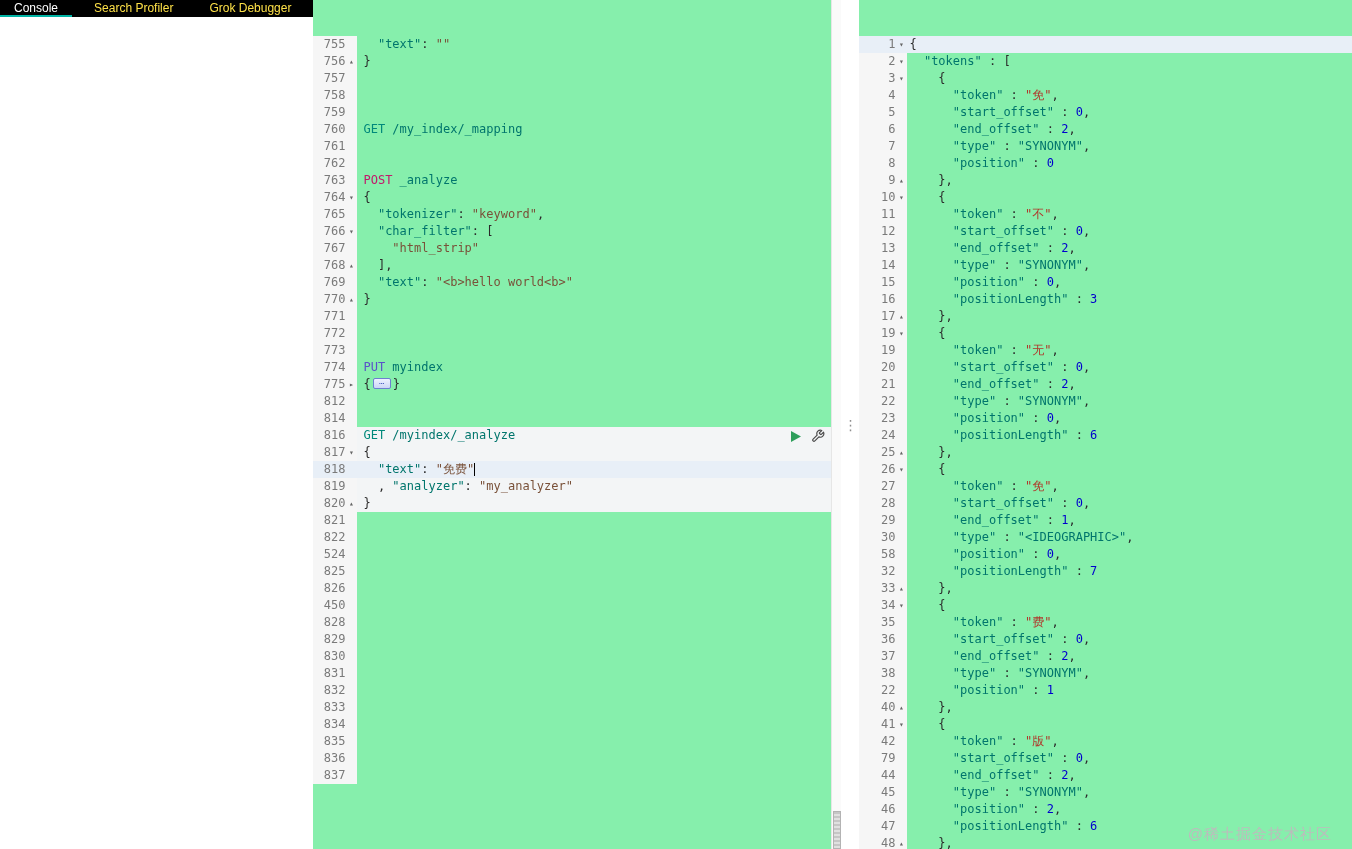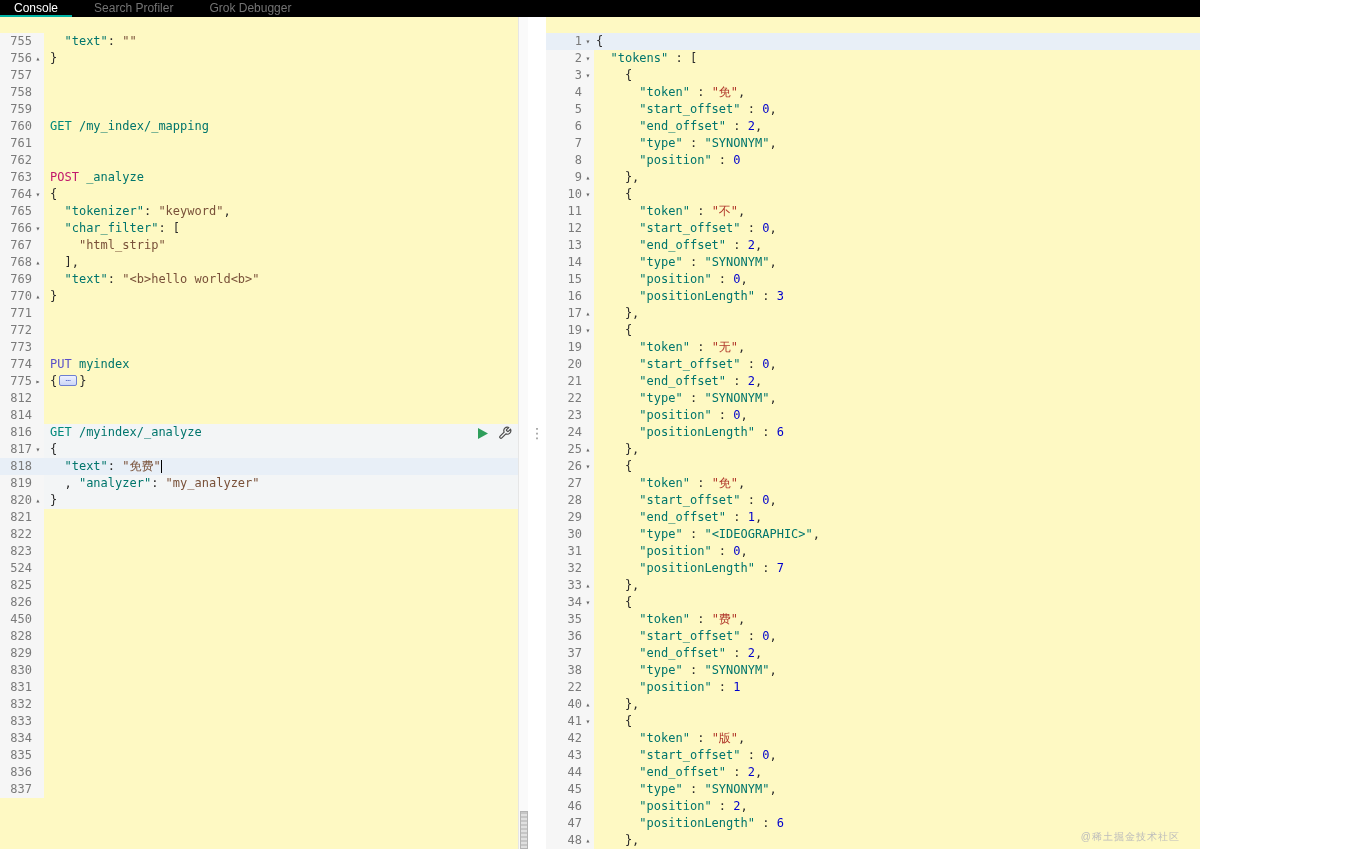--- a/index.html
+++ b/index.html
@@ -1,27 +1,27 @@
 <!DOCTYPE html>
 <html><head>
 <meta charset="utf-8">
 <style>
   *{margin:0;padding:0;box-sizing:border-box}
   html,body{width:1352px;height:849px;overflow:hidden;background:#fff;
     font-family:"Liberation Sans",sans-serif}
-  .app{width:1200px;height:849px;display:flex;flex-direction:column}
+  .app{width:1352px;height:849px;display:flex;}
 
   
   .topbar{height:17px;background:#000;display:flex;align-items:stretch;flex:none}
-  .tab{color:#737373;font-size:12px;line-height:16px;padding:0 14px;margin-right:8px;cursor:pointer}
+  .tab{color:#fde047;font-size:12px;line-height:16px;padding:0 14px;margin-right:8px;cursor:pointer}
   .tab.active{color:#fff;border-bottom:2px solid #00b3a4}
 
   
   .main{flex:1;display:flex;position:relative;overflow:hidden}
-  .pane{background:#fef9c3;overflow:hidden;position:relative;padding-top:16px}
+  .pane{background:#86efac;overflow:hidden;position:relative;padding-top:36px}
   .pane.editor{width:528px;flex:none}
   .splitter{width:18px;flex:none;display:flex;align-items:center;justify-content:center;
     color:#8f8f8f;font-size:14px;cursor:col-resize;background:#fff}
   .pane.response{flex:1}
 
   
   .row{display:flex;height:17px;line-height:17px;white-space:pre;position:relative;
     font-family:"DejaVu Sans Mono","Liberation Mono",monospace;font-size:12px;color:#2a2a2a}
   .gutter{flex:none;display:flex;background:#f6f6f6;color:#7a7a7a}
   .editor .gutter{width:44px}
@@ -56,21 +56,21 @@
   .actions{position:absolute;right:16px;top:2px;display:flex;gap:9px;align-items:center}
   .play{fill:#2e9e5b;cursor:pointer}
   .wrench{fill:none;stroke:#4a4a4a;stroke-width:2;stroke-linecap:round;stroke-linejoin:round;cursor:pointer}
 
   
   .scrollbar{position:absolute;top:0;right:0;width:10px;height:100%;background:#fafafa;
     border-left:1px solid #e6e6e6}
   .thumb{position:absolute;bottom:0;left:1px;width:8px;height:38px;border:1px solid #b3b3b3;
     background:repeating-linear-gradient(180deg,#c6c6c6 0 2px,#e0e0e0 2px 4px)}
 
-  .watermark{position:absolute;right:20px;bottom:5px;color:#bcbcbc;font-size:10px;
+  .watermark{position:absolute;right:20px;bottom:5px;color:#bcbcbc;font-size:15px;
     letter-spacing:1px;pointer-events:none}
 </style>
 </head>
 <body>
 
 <div class="app">
   <header class="topbar">
     <div class="tab active">Console</div>
     <div class="tab">Search Profiler</div>
     <div class="tab">Grok Debugger</div>
@@ -106,21 +106,20 @@
                 <polygon points="2,1 12,6.5 2,12"></polygon>
               </svg><svg class="wrench" width="14" height="14" viewBox="0 0 24 24">
                 <path d="M14.7 6.3a1 1 0 0 0 0 1.4l1.6 1.6a1 1 0 0 0 1.4 0l3.77-3.77a6 6 0 0 1-7.94 7.94l-6.91 6.91a2.12 2.12 0 0 1-3-3l6.91-6.91a6 6 0 0 1 7.94-7.94l-3.76 3.76z"></path>
               </svg></span></div>
           <div class="row req"><span class="gutter"><span class="ln">817</span><span class="fold">▾</span></span><span class="code"><span class="t-pln">{</span></span></div>
           <div class="row req active"><span class="gutter"><span class="ln">818</span><span class="fold"></span></span><span class="code"><span class="t-pln">  </span><span class="t-key">"text"</span><span class="t-pln">: </span><span class="t-str">"免费"</span><span class="t-caret"></span></span></div>
           <div class="row req"><span class="gutter"><span class="ln">819</span><span class="fold"></span></span><span class="code"><span class="t-pln">  , </span><span class="t-key">"analyzer"</span><span class="t-pln">: </span><span class="t-str">"my_analyzer"</span></span></div>
           <div class="row req"><span class="gutter"><span class="ln">820</span><span class="fold">▴</span></span><span class="code"><span class="t-pln">}</span></span></div>
           <div class="row"><span class="gutter"><span class="ln">821</span><span class="fold"></span></span><span class="code"></span></div>
           <div class="row"><span class="gutter"><span class="ln">822</span><span class="fold"></span></span><span class="code"></span></div>
-          <div class="row"><span class="gutter"><span class="ln">823</span><span class="fold"></span></span><span class="code"></span></div>
           <div class="row"><span class="gutter"><span class="ln">524</span><span class="fold"></span></span><span class="code"></span></div>
           <div class="row"><span class="gutter"><span class="ln">825</span><span class="fold"></span></span><span class="code"></span></div>
           <div class="row"><span class="gutter"><span class="ln">826</span><span class="fold"></span></span><span class="code"></span></div>
           <div class="row"><span class="gutter"><span class="ln">450</span><span class="fold"></span></span><span class="code"></span></div>
           <div class="row"><span class="gutter"><span class="ln">828</span><span class="fold"></span></span><span class="code"></span></div>
           <div class="row"><span class="gutter"><span class="ln">829</span><span class="fold"></span></span><span class="code"></span></div>
           <div class="row"><span class="gutter"><span class="ln">830</span><span class="fold"></span></span><span class="code"></span></div>
           <div class="row"><span class="gutter"><span class="ln">831</span><span class="fold"></span></span><span class="code"></span></div>
           <div class="row"><span class="gutter"><span class="ln">832</span><span class="fold"></span></span><span class="code"></span></div>
           <div class="row"><span class="gutter"><span class="ln">833</span><span class="fold"></span></span><span class="code"></span></div>
@@ -163,33 +162,33 @@
           <div class="row"><span class="gutter"><span class="ln">21</span><span class="fold"></span></span><span class="code"><span class="t-pln">      </span><span class="t-key">"end_offset"</span><span class="t-pln"> : </span><span class="t-num">2</span><span class="t-pln">,</span></span></div>
           <div class="row"><span class="gutter"><span class="ln">22</span><span class="fold"></span></span><span class="code"><span class="t-pln">      </span><span class="t-key">"type"</span><span class="t-pln"> : </span><span class="t-str2">"SYNONYM"</span><span class="t-pln">,</span></span></div>
           <div class="row"><span class="gutter"><span class="ln">23</span><span class="fold"></span></span><span class="code"><span class="t-pln">      </span><span class="t-key">"position"</span><span class="t-pln"> : </span><span class="t-num">0</span><span class="t-pln">,</span></span></div>
           <div class="row"><span class="gutter"><span class="ln">24</span><span class="fold"></span></span><span class="code"><span class="t-pln">      </span><span class="t-key">"positionLength"</span><span class="t-pln"> : </span><span class="t-num">6</span></span></div>
           <div class="row"><span class="gutter"><span class="ln">25</span><span class="fold">▴</span></span><span class="code"><span class="t-pln">    },</span></span></div>
           <div class="row"><span class="gutter"><span class="ln">26</span><span class="fold">▾</span></span><span class="code"><span class="t-pln">    {</span></span></div>
           <div class="row"><span class="gutter"><span class="ln">27</span><span class="fold"></span></span><span class="code"><span class="t-pln">      </span><span class="t-key">"token"</span><span class="t-pln"> : </span><span class="t-cjk">"免"</span><span class="t-pln">,</span></span></div>
           <div class="row"><span class="gutter"><span class="ln">28</span><span class="fold"></span></span><span class="code"><span class="t-pln">      </span><span class="t-key">"start_offset"</span><span class="t-pln"> : </span><span class="t-num">0</span><span class="t-pln">,</span></span></div>
           <div class="row"><span class="gutter"><span class="ln">29</span><span class="fold"></span></span><span class="code"><span class="t-pln">      </span><span class="t-key">"end_offset"</span><span class="t-pln"> : </span><span class="t-num">1</span><span class="t-pln">,</span></span></div>
           <div class="row"><span class="gutter"><span class="ln">30</span><span class="fold"></span></span><span class="code"><span class="t-pln">      </span><span class="t-key">"type"</span><span class="t-pln"> : </span><span class="t-str2">"&lt;IDEOGRAPHIC&gt;"</span><span class="t-pln">,</span></span></div>
-          <div class="row"><span class="gutter"><span class="ln">31</span><span class="fold"></span></span><span class="code"><span class="t-pln">      </span><span class="t-key">"position"</span><span class="t-pln"> : </span><span class="t-num">0</span><span class="t-pln">,</span></span></div>
+          <div class="row"><span class="gutter"><span class="ln">58</span><span class="fold"></span></span><span class="code"><span class="t-pln">      </span><span class="t-key">"position"</span><span class="t-pln"> : </span><span class="t-num">0</span><span class="t-pln">,</span></span></div>
           <div class="row"><span class="gutter"><span class="ln">32</span><span class="fold"></span></span><span class="code"><span class="t-pln">      </span><span class="t-key">"positionLength"</span><span class="t-pln"> : </span><span class="t-num">7</span></span></div>
           <div class="row"><span class="gutter"><span class="ln">33</span><span class="fold">▴</span></span><span class="code"><span class="t-pln">    },</span></span></div>
           <div class="row"><span class="gutter"><span class="ln">34</span><span class="fold">▾</span></span><span class="code"><span class="t-pln">    {</span></span></div>
           <div class="row"><span class="gutter"><span class="ln">35</span><span class="fold"></span></span><span class="code"><span class="t-pln">      </span><span class="t-key">"token"</span><span class="t-pln"> : </span><span class="t-cjk">"费"</span><span class="t-pln">,</span></span></div>
           <div class="row"><span class="gutter"><span class="ln">36</span><span class="fold"></span></span><span class="code"><span class="t-pln">      </span><span class="t-key">"start_offset"</span><span class="t-pln"> : </span><span class="t-num">0</span><span class="t-pln">,</span></span></div>
           <div class="row"><span class="gutter"><span class="ln">37</span><span class="fold"></span></span><span class="code"><span class="t-pln">      </span><span class="t-key">"end_offset"</span><span class="t-pln"> : </span><span class="t-num">2</span><span class="t-pln">,</span></span></div>
           <div class="row"><span class="gutter"><span class="ln">38</span><span class="fold"></span></span><span class="code"><span class="t-pln">      </span><span class="t-key">"type"</span><span class="t-pln"> : </span><span class="t-str2">"SYNONYM"</span><span class="t-pln">,</span></span></div>
           <div class="row"><span class="gutter"><span class="ln">22</span><span class="fold"></span></span><span class="code"><span class="t-pln">      </span><span class="t-key">"position"</span><span class="t-pln"> : </span><span class="t-num">1</span></span></div>
           <div class="row"><span class="gutter"><span class="ln">40</span><span class="fold">▴</span></span><span class="code"><span class="t-pln">    },</span></span></div>
           <div class="row"><span class="gutter"><span class="ln">41</span><span class="fold">▾</span></span><span class="code"><span class="t-pln">    {</span></span></div>
           <div class="row"><span class="gutter"><span class="ln">42</span><span class="fold"></span></span><span class="code"><span class="t-pln">      </span><span class="t-key">"token"</span><span class="t-pln"> : </span><span class="t-cjk">"版"</span><span class="t-pln">,</span></span></div>
-          <div class="row"><span class="gutter"><span class="ln">43</span><span class="fold"></span></span><span class="code"><span class="t-pln">      </span><span class="t-key">"start_offset"</span><span class="t-pln"> : </span><span class="t-num">0</span><span class="t-pln">,</span></span></div>
+          <div class="row"><span class="gutter"><span class="ln">79</span><span class="fold"></span></span><span class="code"><span class="t-pln">      </span><span class="t-key">"start_offset"</span><span class="t-pln"> : </span><span class="t-num">0</span><span class="t-pln">,</span></span></div>
           <div class="row"><span class="gutter"><span class="ln">44</span><span class="fold"></span></span><span class="code"><span class="t-pln">      </span><span class="t-key">"end_offset"</span><span class="t-pln"> : </span><span class="t-num">2</span><span class="t-pln">,</span></span></div>
           <div class="row"><span class="gutter"><span class="ln">45</span><span class="fold"></span></span><span class="code"><span class="t-pln">      </span><span class="t-key">"type"</span><span class="t-pln"> : </span><span class="t-str2">"SYNONYM"</span><span class="t-pln">,</span></span></div>
           <div class="row"><span class="gutter"><span class="ln">46</span><span class="fold"></span></span><span class="code"><span class="t-pln">      </span><span class="t-key">"position"</span><span class="t-pln"> : </span><span class="t-num">2</span><span class="t-pln">,</span></span></div>
           <div class="row"><span class="gutter"><span class="ln">47</span><span class="fold"></span></span><span class="code"><span class="t-pln">      </span><span class="t-key">"positionLength"</span><span class="t-pln"> : </span><span class="t-num">6</span></span></div>
           <div class="row"><span class="gutter"><span class="ln">48</span><span class="fold">▴</span></span><span class="code"><span class="t-pln">    },</span></span></div>
         </div>
     </div>
 
     <div class="watermark">@稀土掘金技术社区</div>
   </div>

